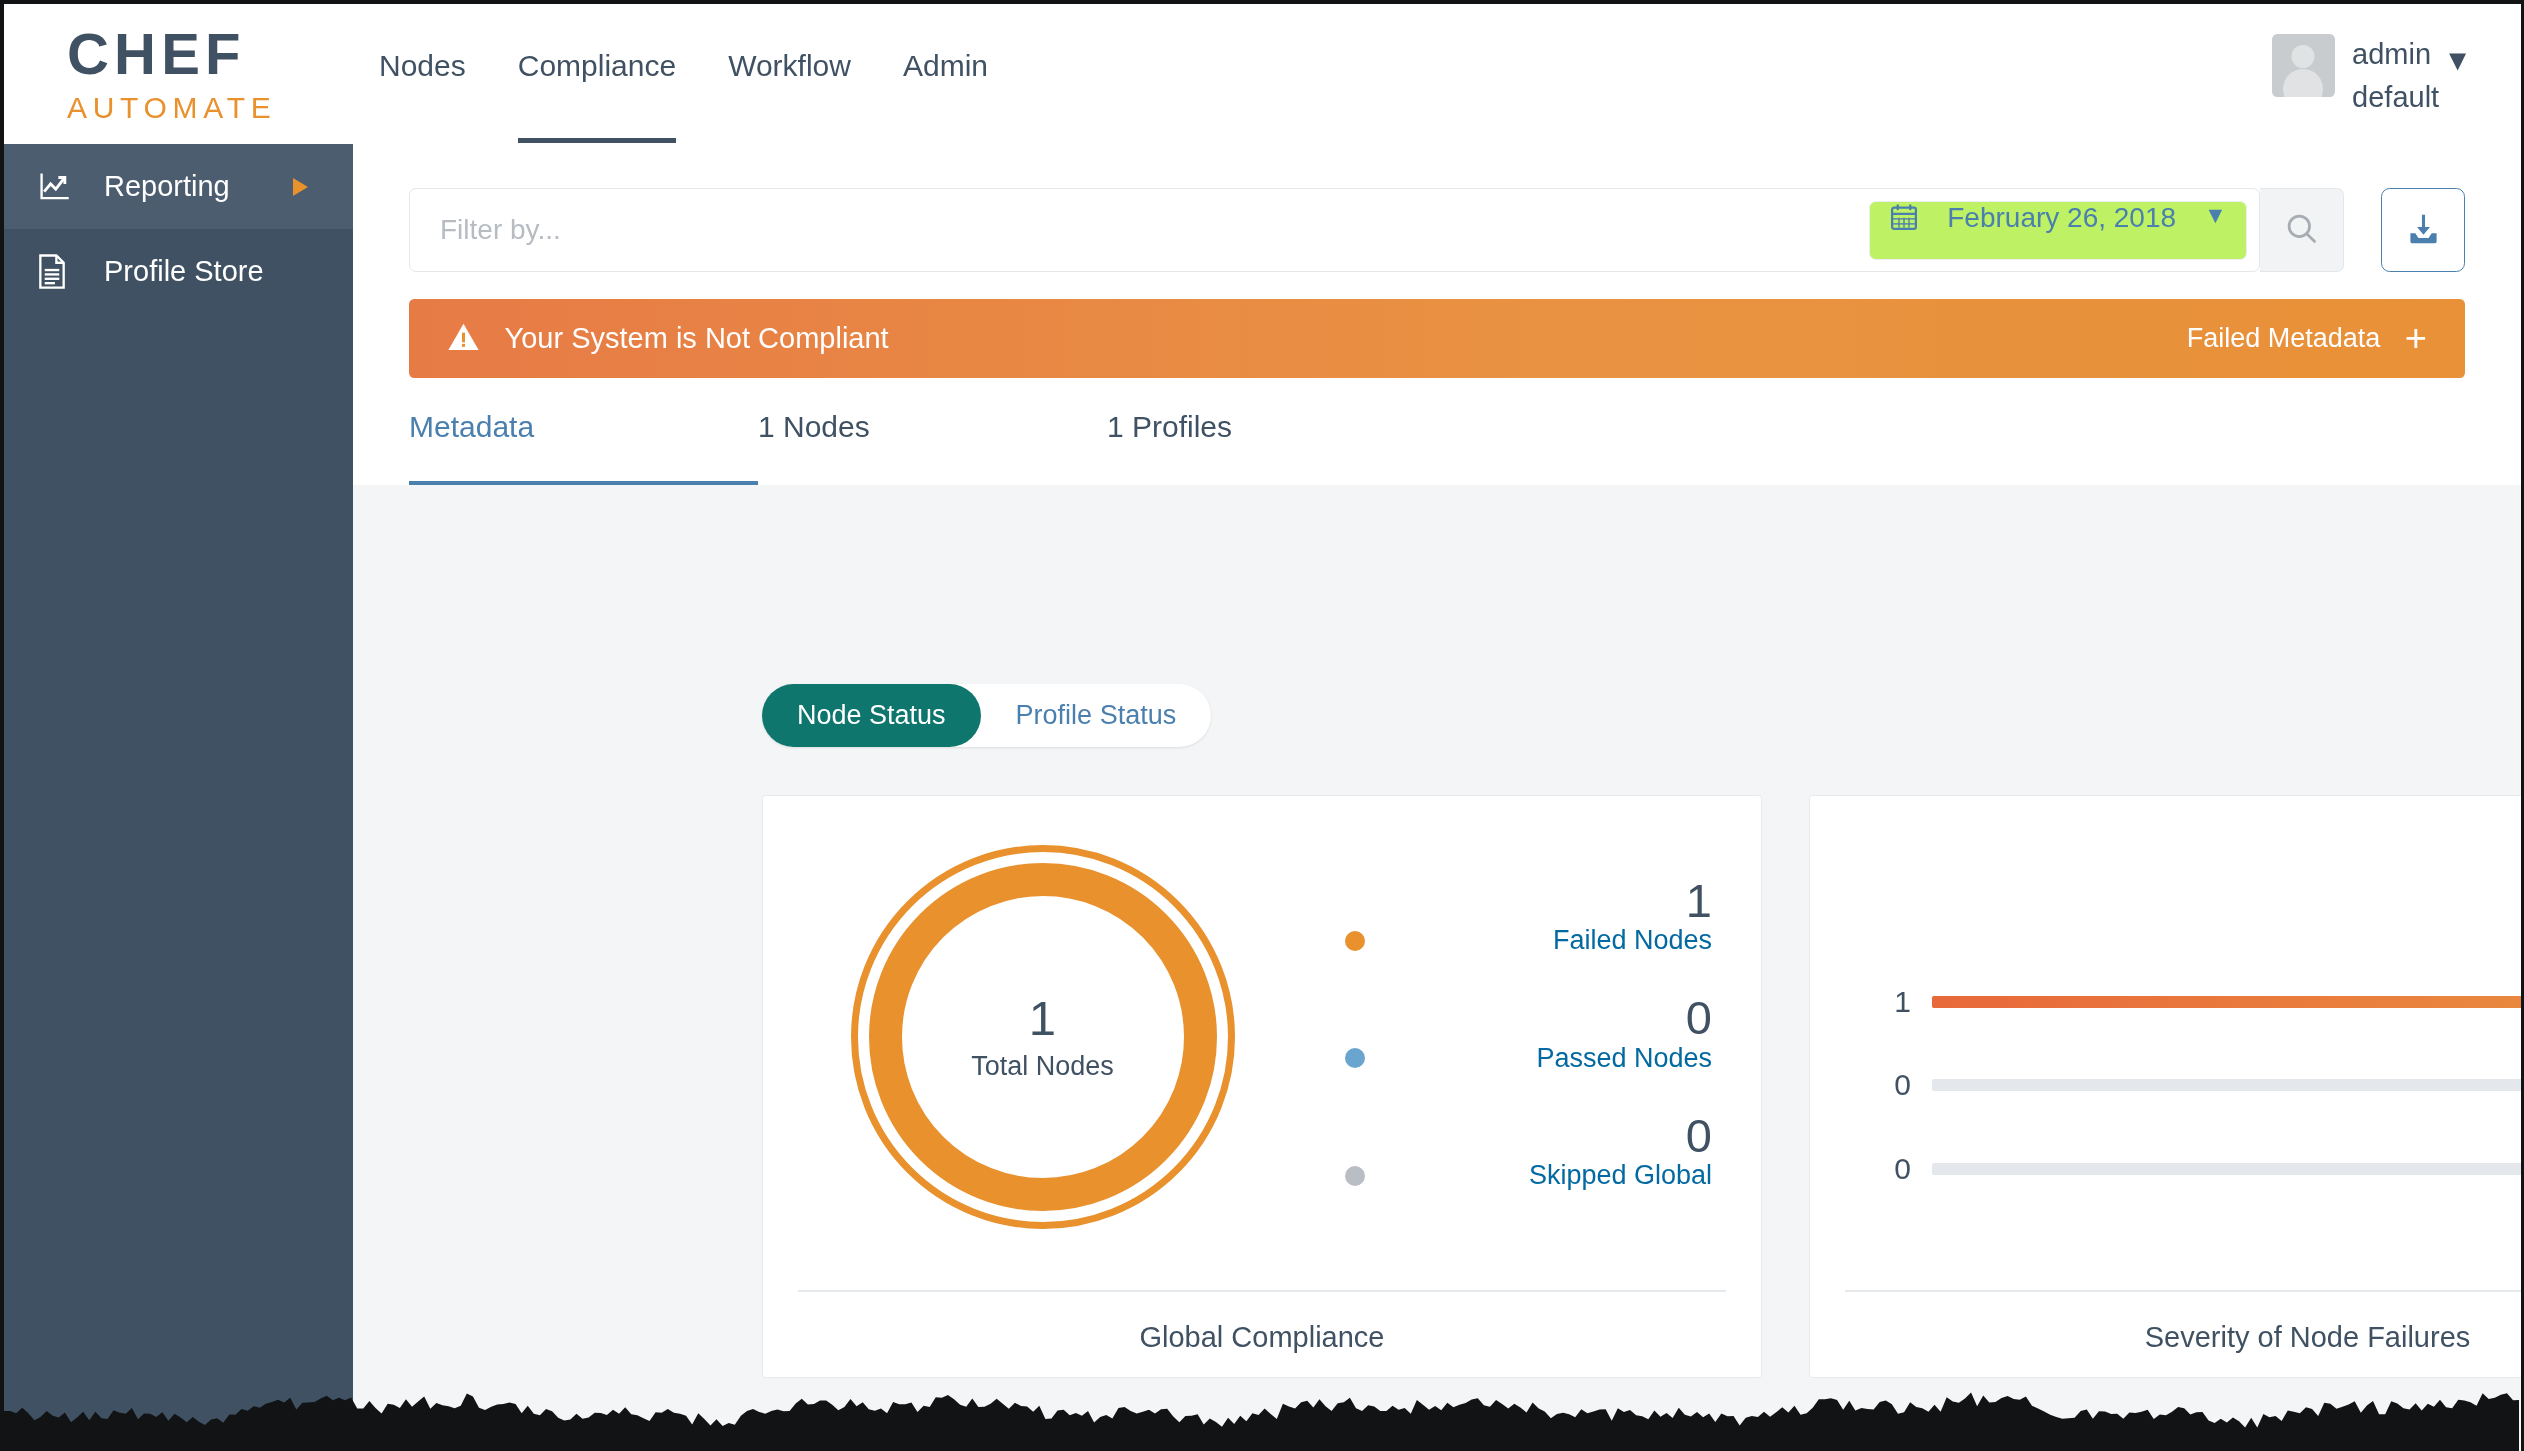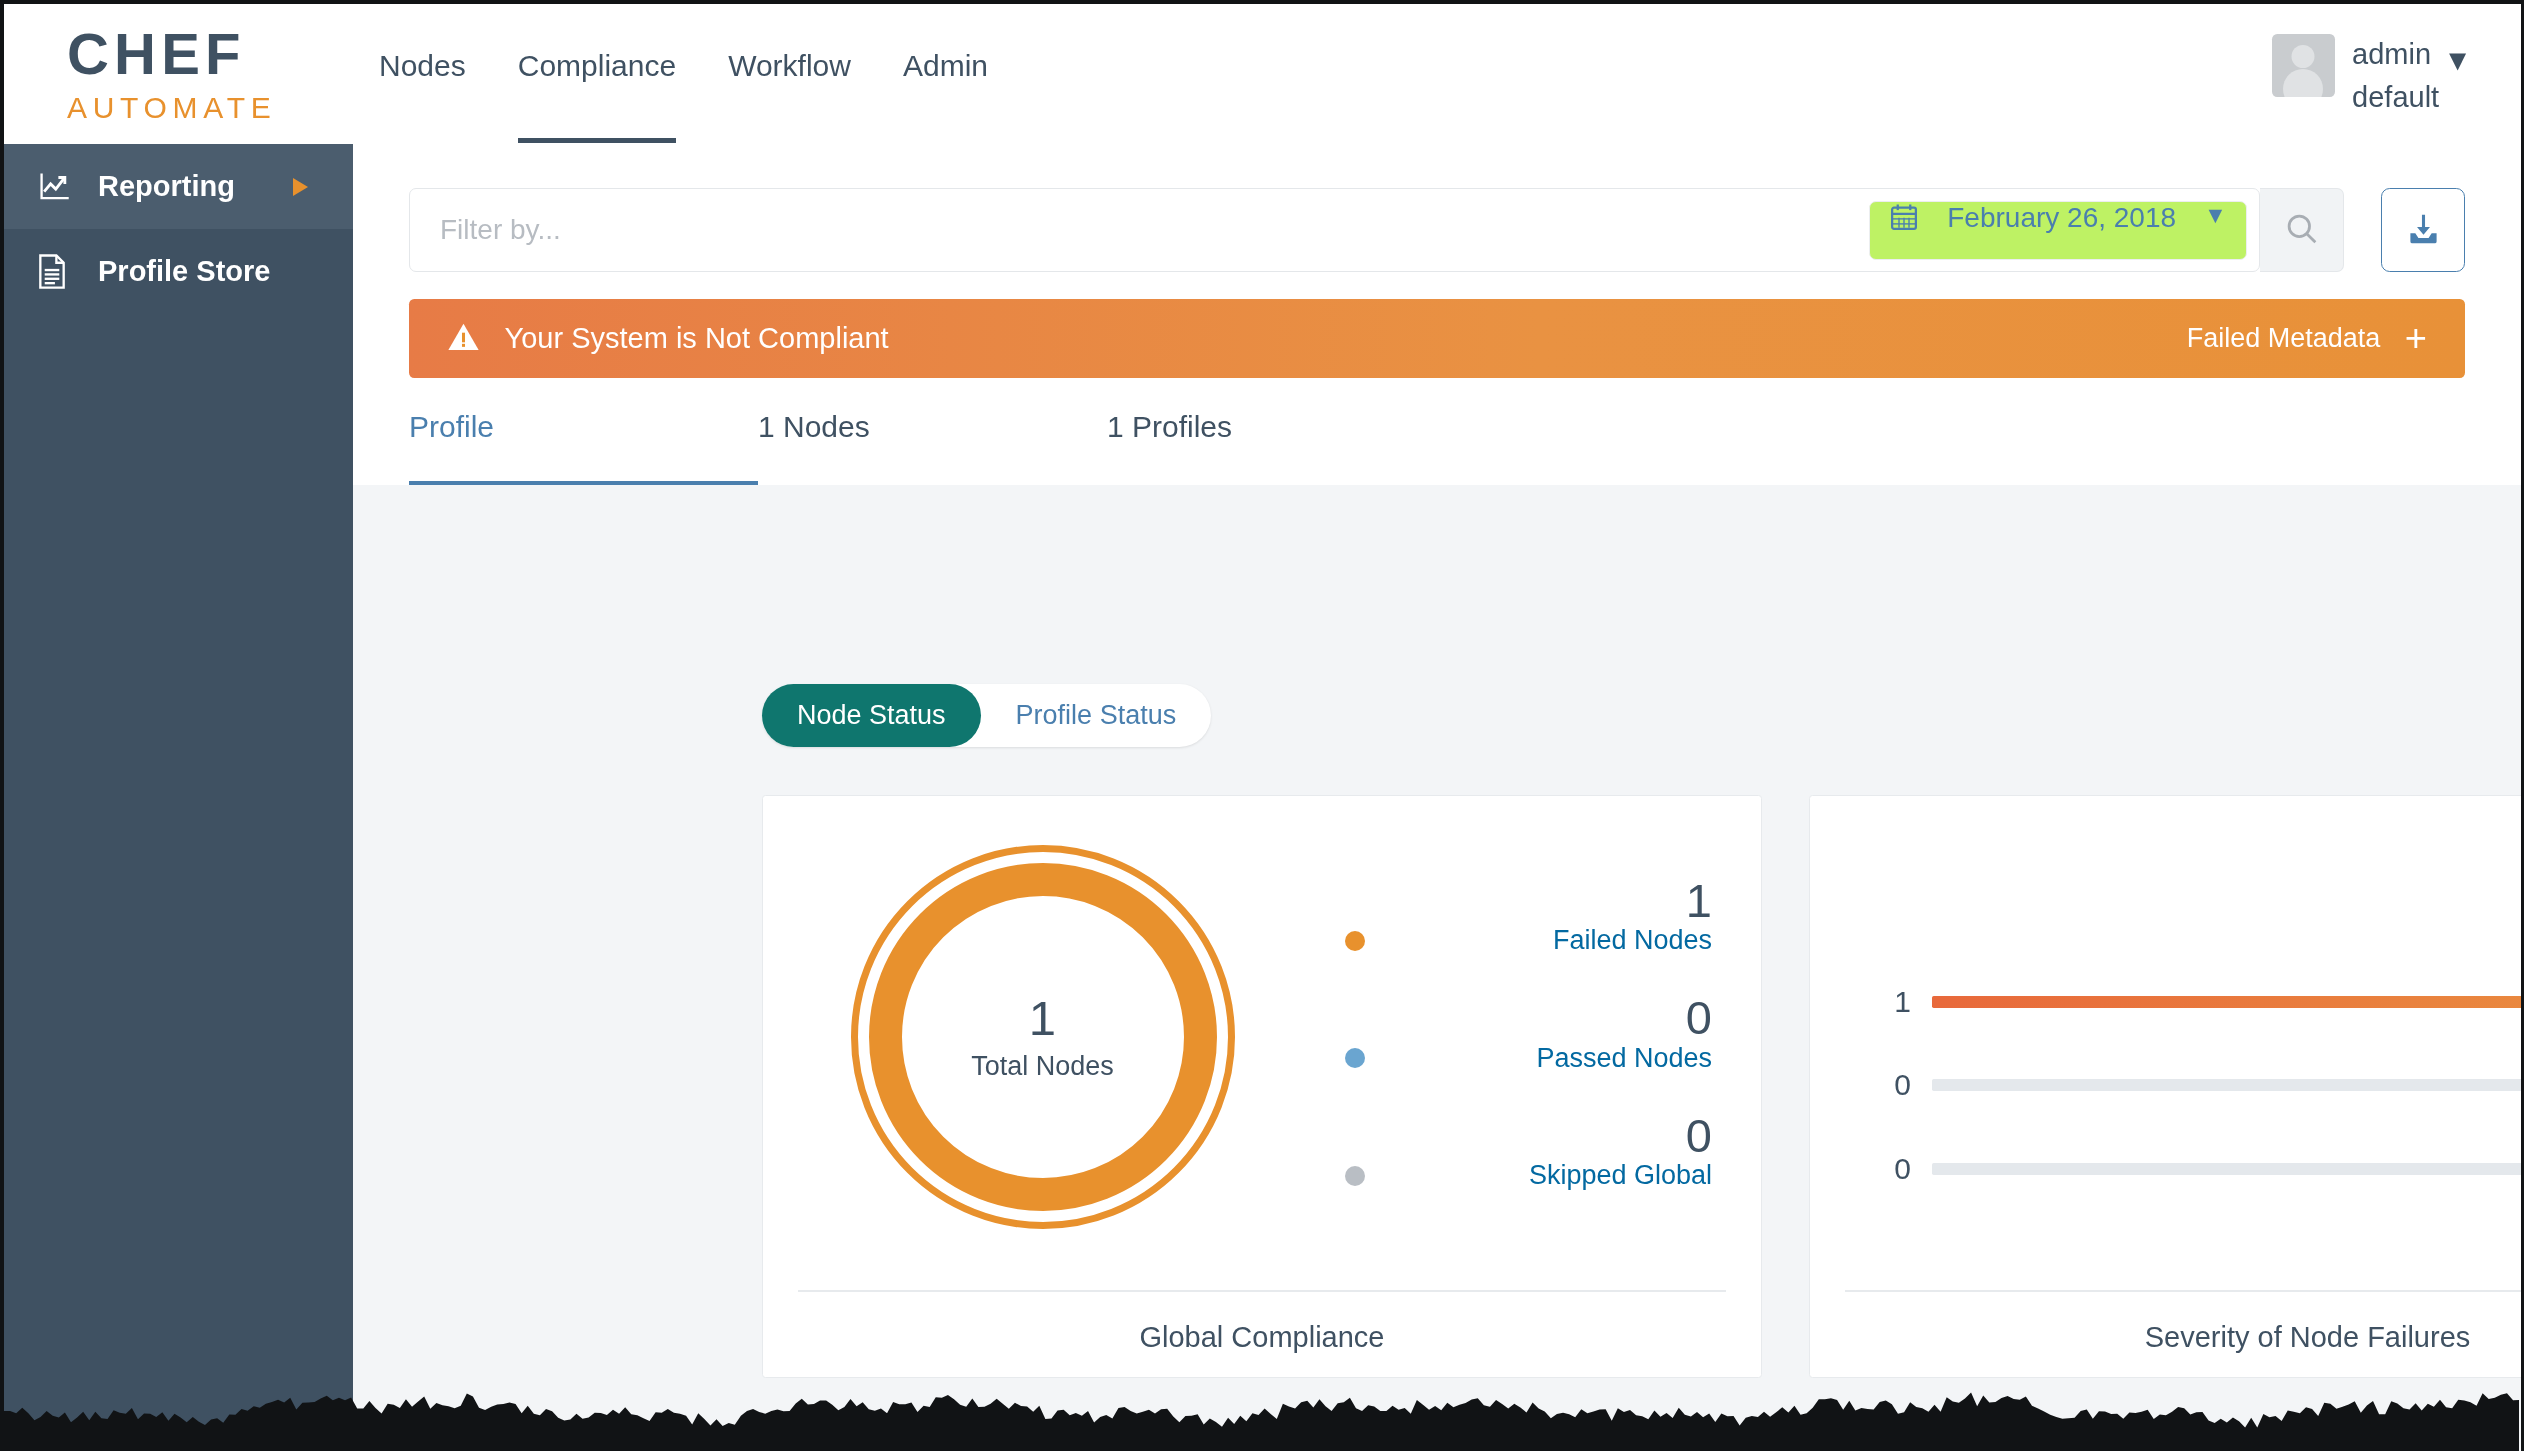--- a/index.html
+++ b/index.html
@@ -79,21 +79,21 @@
     width: 349px; bottom: 0;
     background: #3f5162;
   }
   .side-item {
     height: 85px; display: flex; align-items: center;
     padding: 0 33px; color: #ffffff; font-size: 29px; cursor: pointer;
     position: relative;
   }
   .side-item.active { background: #4b5d6e; }
   .side-icon { width: 47px; display: flex; align-items: center; }
-  .side-label { margin-left: 14px; font-weight: bold; }
+  .side-label { margin-left: 20px; }
   .side-arrow {
     position: absolute; right: 45px;
     width: 0; height: 0;
     border-left: 15px solid #e8912d;
     border-top: 9.6px solid transparent;
     border-bottom: 9.6px solid transparent;
   }
 
   
   .content {
@@ -361,21 +361,21 @@
         </span>
         <span class="banner-title">Your System is Not Compliant</span>
       </div>
       <div class="banner-right">
         <span class="banner-meta">Failed Metadata</span>
         <span class="plusicon">+</span>
       </div>
     </div>
 
     <div class="tabsrow">
-      <div class="tab active" id="t1">Profile</div>
+      <div class="tab active" id="t1">Metadata</div>
       <div class="tab" id="t2">1 Nodes</div>
       <div class="tab">1 Profiles</div>
     </div>
 
     <div class="toggle">
       <div class="toggle-opt on">Node Status</div>
       <div class="toggle-opt">Profile Status</div>
     </div>
 
     <div class="card" id="card-global">

